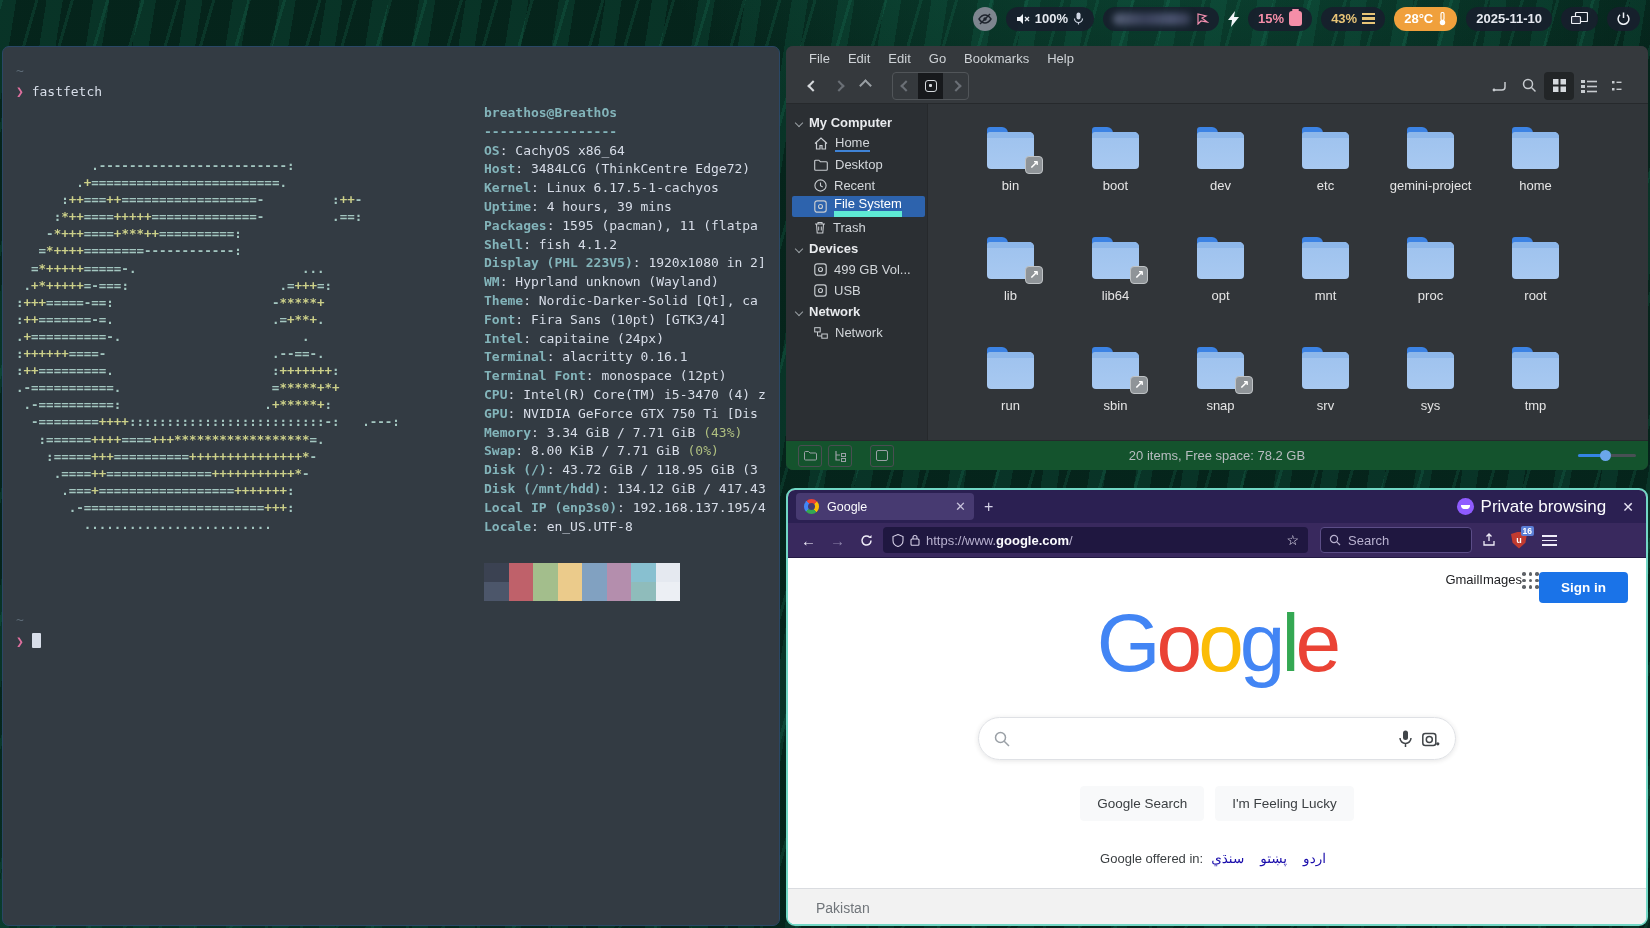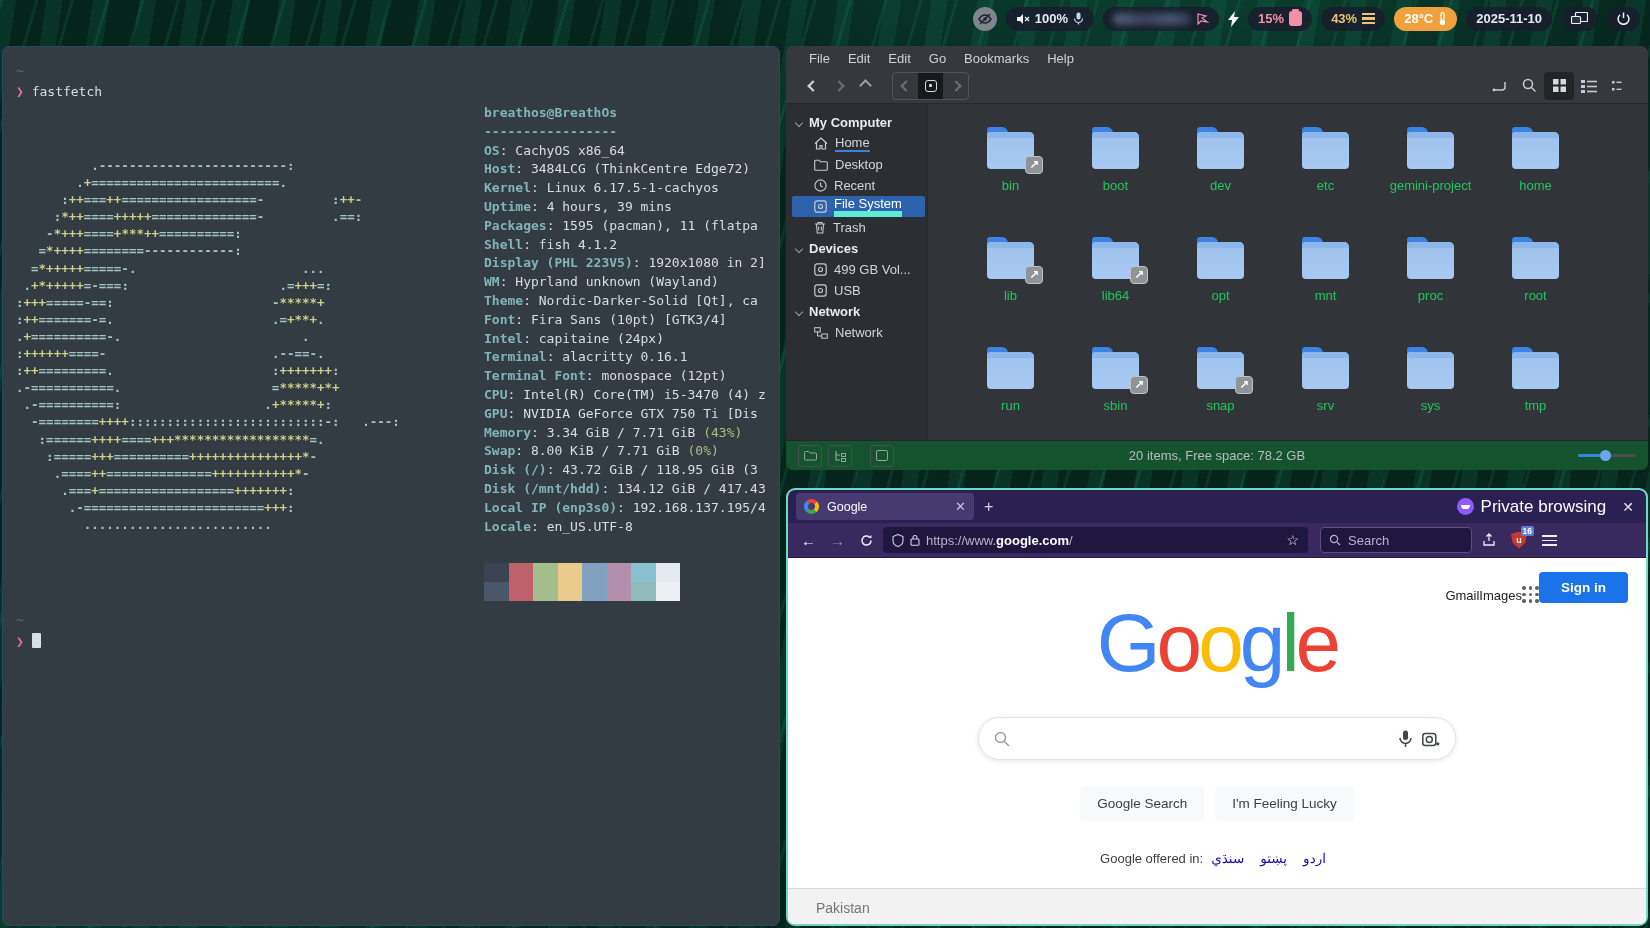--- a/index.html
+++ b/index.html
@@ -70,21 +70,21 @@
   .side-item.sel{background:#2d63ad;color:#fff;border-radius:2px;margin-right:2px;}
   .side-item .ulb{border-bottom:2px solid #3f83d6;}
   .side-item .ulg{border-bottom:6px solid #5eead4;}
   .fm-main{flex:1;position:relative;background:#313539;}
   .fgrid{position:absolute;left:30px;top:18px;display:grid;grid-template-columns:repeat(6,105px);grid-auto-rows:110px;}
   .fcell{display:flex;flex-direction:column;align-items:center;padding-top:10px;}
   .bfolder{width:47px;height:37px;background:linear-gradient(#9ec2ee,#a8c9f1);border-radius:3px 5px 4px 4px;position:relative;margin-bottom:9px;}
   .bfolder::before{content:"";position:absolute;top:-5px;left:0;width:21px;height:8px;background:#3c83e4;border-radius:3px 6px 0 0;}
   .bfolder::after{content:"";position:absolute;top:0;left:0;right:0;height:6px;background:#8db7ea;border-radius:3px 5px 0 0;}
   .emblem{position:absolute;right:-9px;bottom:-5px;width:18px;height:18px;background:#8f9498;border:1px solid #bfc3c6;border-radius:4px;color:#fff;font-size:12px;font-weight:bold;display:flex;align-items:center;justify-content:center;z-index:2;font-family:"DejaVu Sans",sans-serif;}
-  .fname{color:#22c55e;font-size:13px;}
+  .fname{color:#e5e5e5;font-size:13px;}
   .fm-status{height:30px;background:#14532d;border-top:1px solid #26292c;display:flex;align-items:center;padding:0 12px;position:relative;}
   .st-btn{width:24px;height:22px;border:1px solid #4a4e52;border-radius:3px;margin-right:6px;display:flex;align-items:center;justify-content:center;color:#9aa0a5;}
   .st-text{position:absolute;left:0;right:0;text-align:center;color:#b9bdc1;font-size:13px;}
   .zslider{margin-left:auto;width:58px;height:3px;background:#4a5momentum058;background:#495055;border-radius:2px;position:relative;}
   .zslider::before{content:"";position:absolute;left:0;top:0;width:26px;height:3px;background:#3584e4;border-radius:2px;}
   .zslider::after{content:"";position:absolute;left:22px;top:-4px;width:11px;height:11px;border-radius:50%;background:#6ba6ea;}
 
   
   .fx{position:absolute;left:786px;top:488px;width:862px;height:438px;border:2px solid #72d8c6;border-radius:9px;overflow:hidden;background:#fff;display:flex;flex-direction:column;}
   .fx-tabbar{height:33px;background:#2b2052;display:flex;align-items:center;padding:0 8px;color:#e7e3f4;}
@@ -104,21 +104,21 @@
   .nv.dim{color:#8d83ab;}
   .urlbar{flex:0 0 425px;height:26px;background:#1f1740;border-radius:4px;display:flex;align-items:center;gap:6px;padding:0 9px;color:#b8b1cf;font-size:13px;}
   .urlbar .dom{color:#fbfbfe;font-weight:bold;}
   .urlbar .grow{flex:1;}
   .searchbar{flex:0 0 152px;height:26px;background:#1f1740;border:1px solid #5b4d87;border-radius:4px;display:flex;align-items:center;gap:7px;padding:0 8px;color:#b8b1cf;font-size:13px;margin-left:8px;}
   .ext{position:relative;width:26px;height:26px;display:flex;align-items:center;justify-content:center;}
   .ushield{width:16px;height:17px;background:#c13b30;clip-path:polygon(50% 0,100% 14%,90% 66%,50% 100%,10% 66%,0 14%);display:flex;align-items:center;justify-content:center;color:#fff;font-size:9px;font-weight:bold;}
   .ubadge{position:absolute;top:-1px;right:-2px;background:#5b7fd6;color:#fff;font-size:8.5px;font-weight:bold;border-radius:2px;padding:0 2px;line-height:10px;}
   .burger{width:15px;height:11px;background:repeating-linear-gradient(#f0edf9 0 1.7px, transparent 1.7px 4.7px);}
   .fx-page{flex:1;background:#fff;position:relative;font-size:13px;color:#202124;overflow:hidden;}
-  .gp-head{position:absolute;top:14px;right:18px;display:flex;align-items:flex-end;}
+  .gp-head{position:absolute;top:14px;right:18px;display:flex;align-items:flex-start;}
   .gp-link{color:#202124;font-size:13px;}
   .dots9{width:17px;height:17px;display:grid;grid-template-columns:repeat(3,1fr);gap:2.5px;}
   .dots9 div{width:3.5px;height:3.5px;border-radius:50%;background:#5f6368;}
   .signin{background:#1a73e8;color:#fff;font-size:13.5px;font-weight:bold;border-radius:4px;padding:8px 22px;}
   .glogo{position:absolute;top:44px;left:0;right:0;text-align:center;font-size:82px;font-weight:500;letter-spacing:-4px;line-height:1;font-family:"Liberation Sans",sans-serif;}
   .gsearch{position:absolute;top:159px;left:50%;transform:translateX(-50%);width:478px;height:43px;border:1px solid #dfe1e5;border-radius:24px;display:flex;align-items:center;gap:10px;padding:0 15px;box-shadow:0 1px 5px rgba(32,33,36,.12);}
   .gsearch .grow{flex:1;}
   .gbtns{position:absolute;top:228px;left:0;right:0;display:flex;justify-content:center;gap:11px;}
   .gbtn{background:#f8f9fa;border:1px solid #f8f9fa;border-radius:4px;color:#3c4043;font-size:13.5px;padding:9px 16px;}
   .offered{position:absolute;top:292px;left:0;right:0;text-align:center;color:#3c4043;font-size:13px;}

